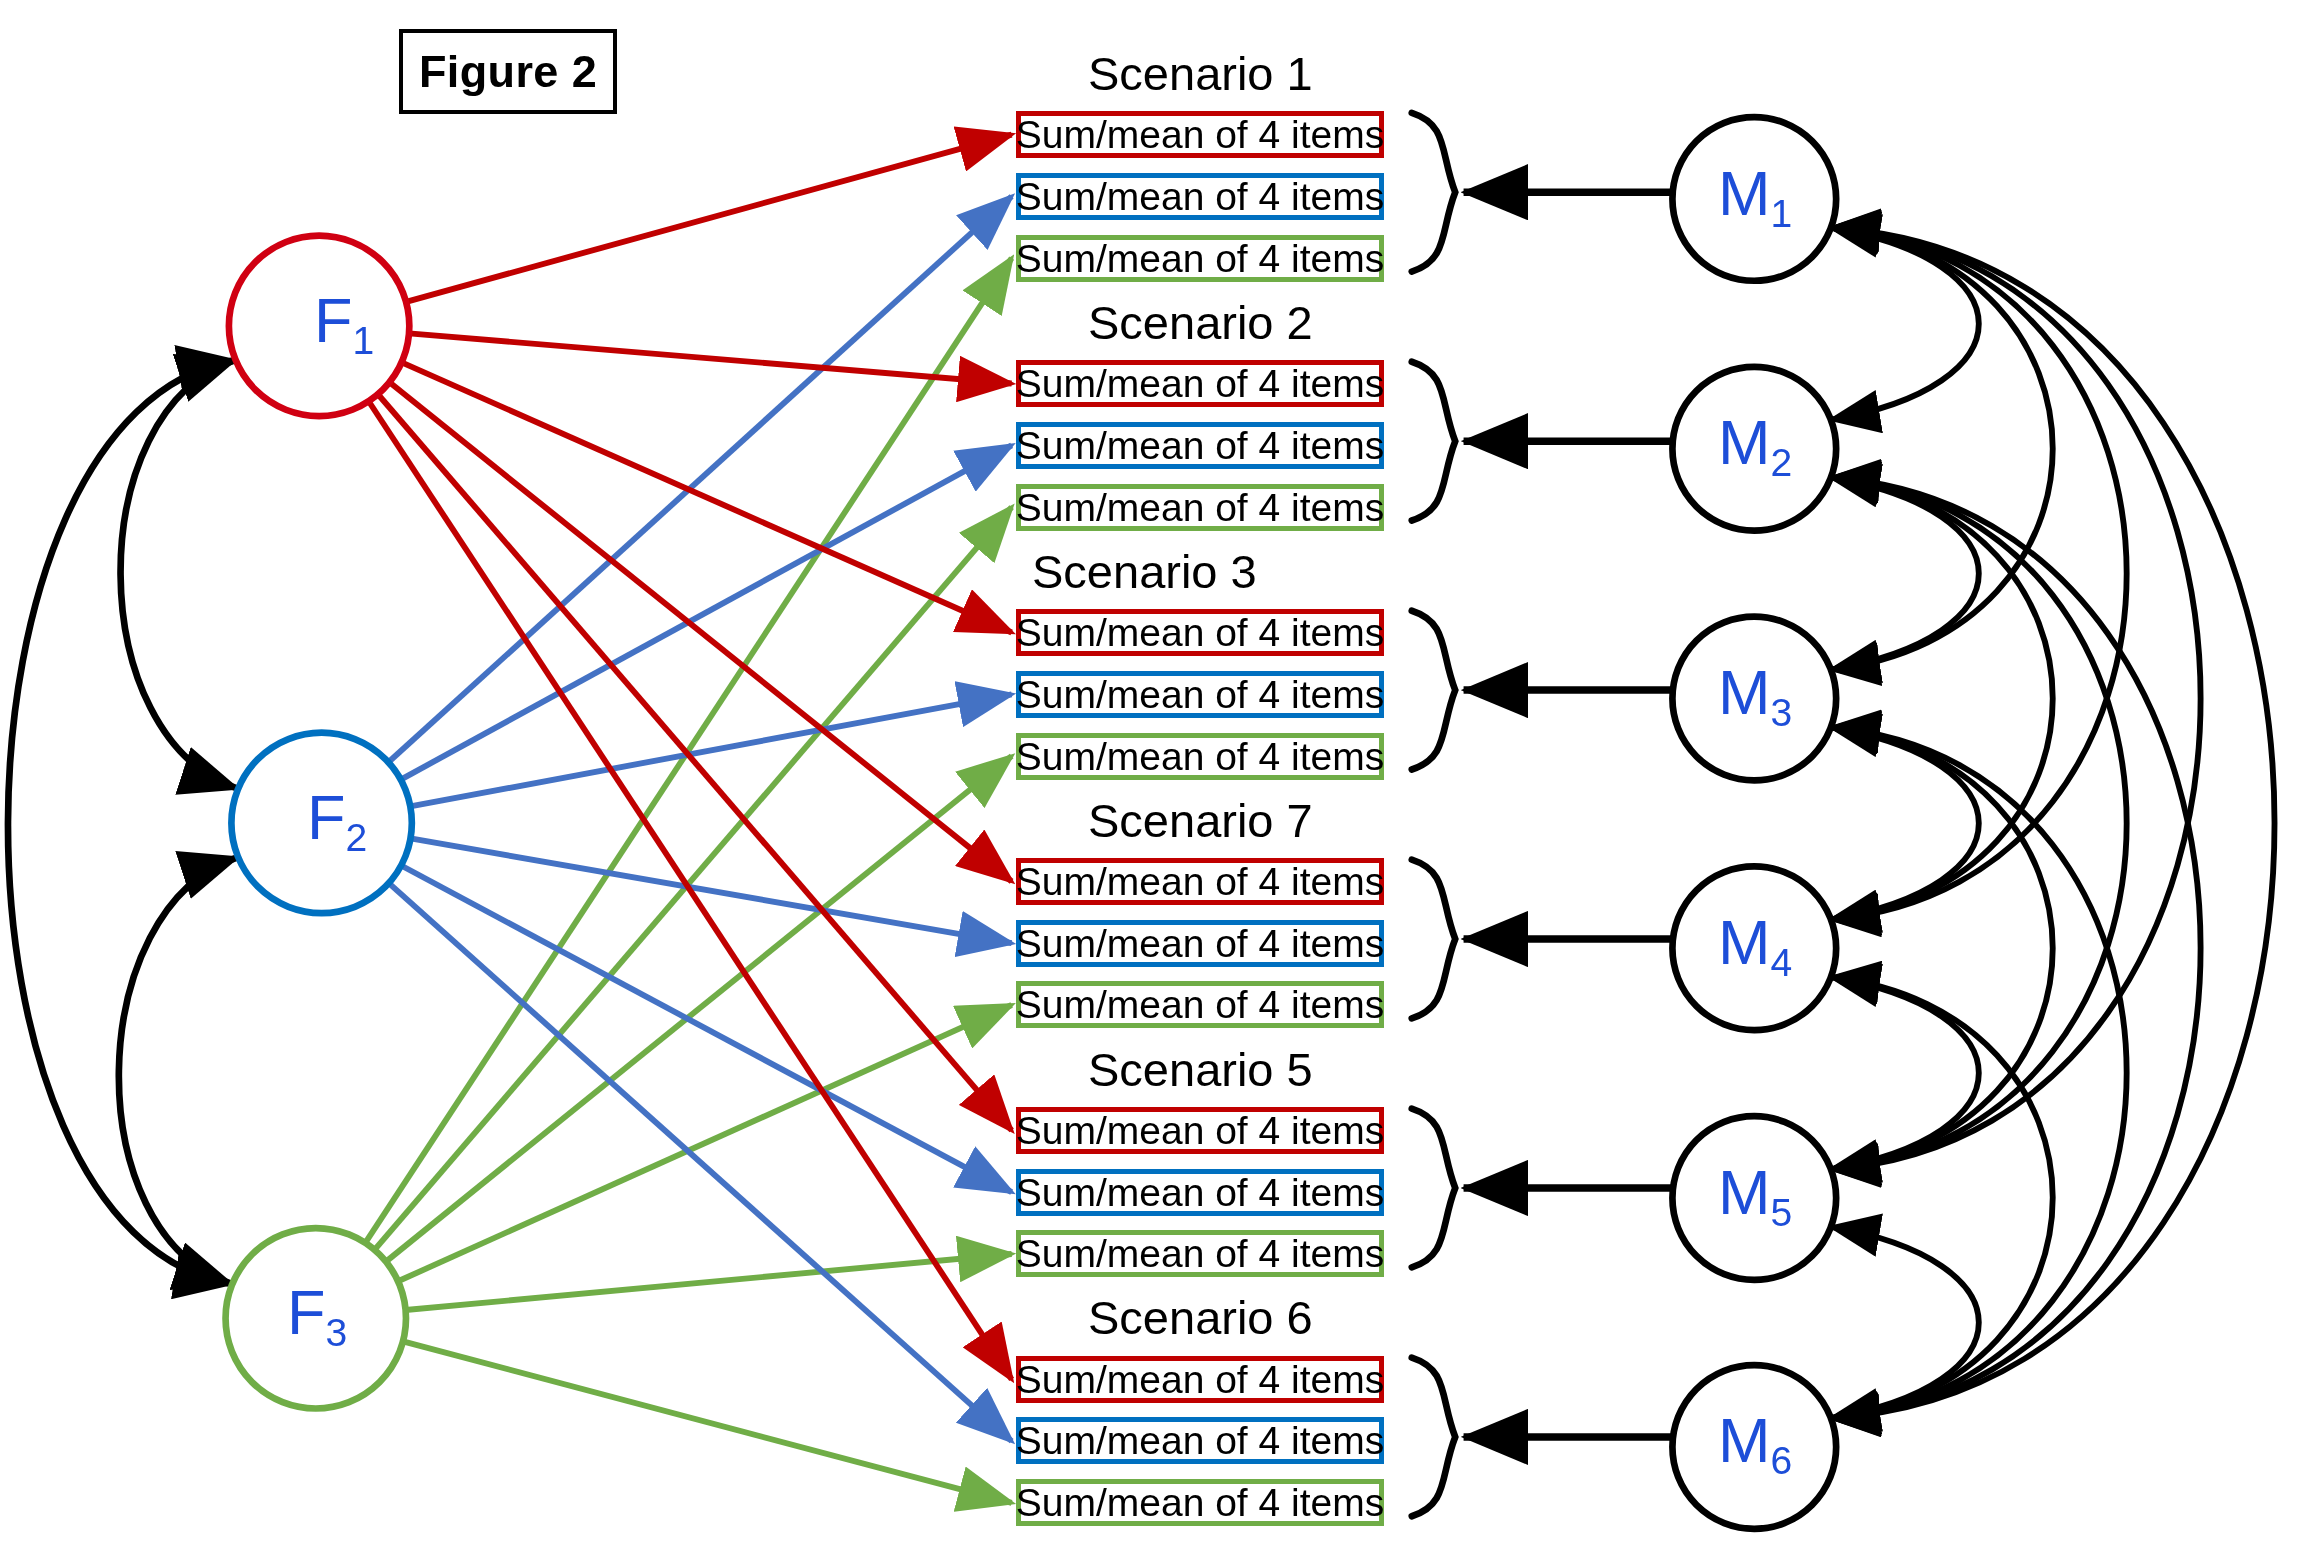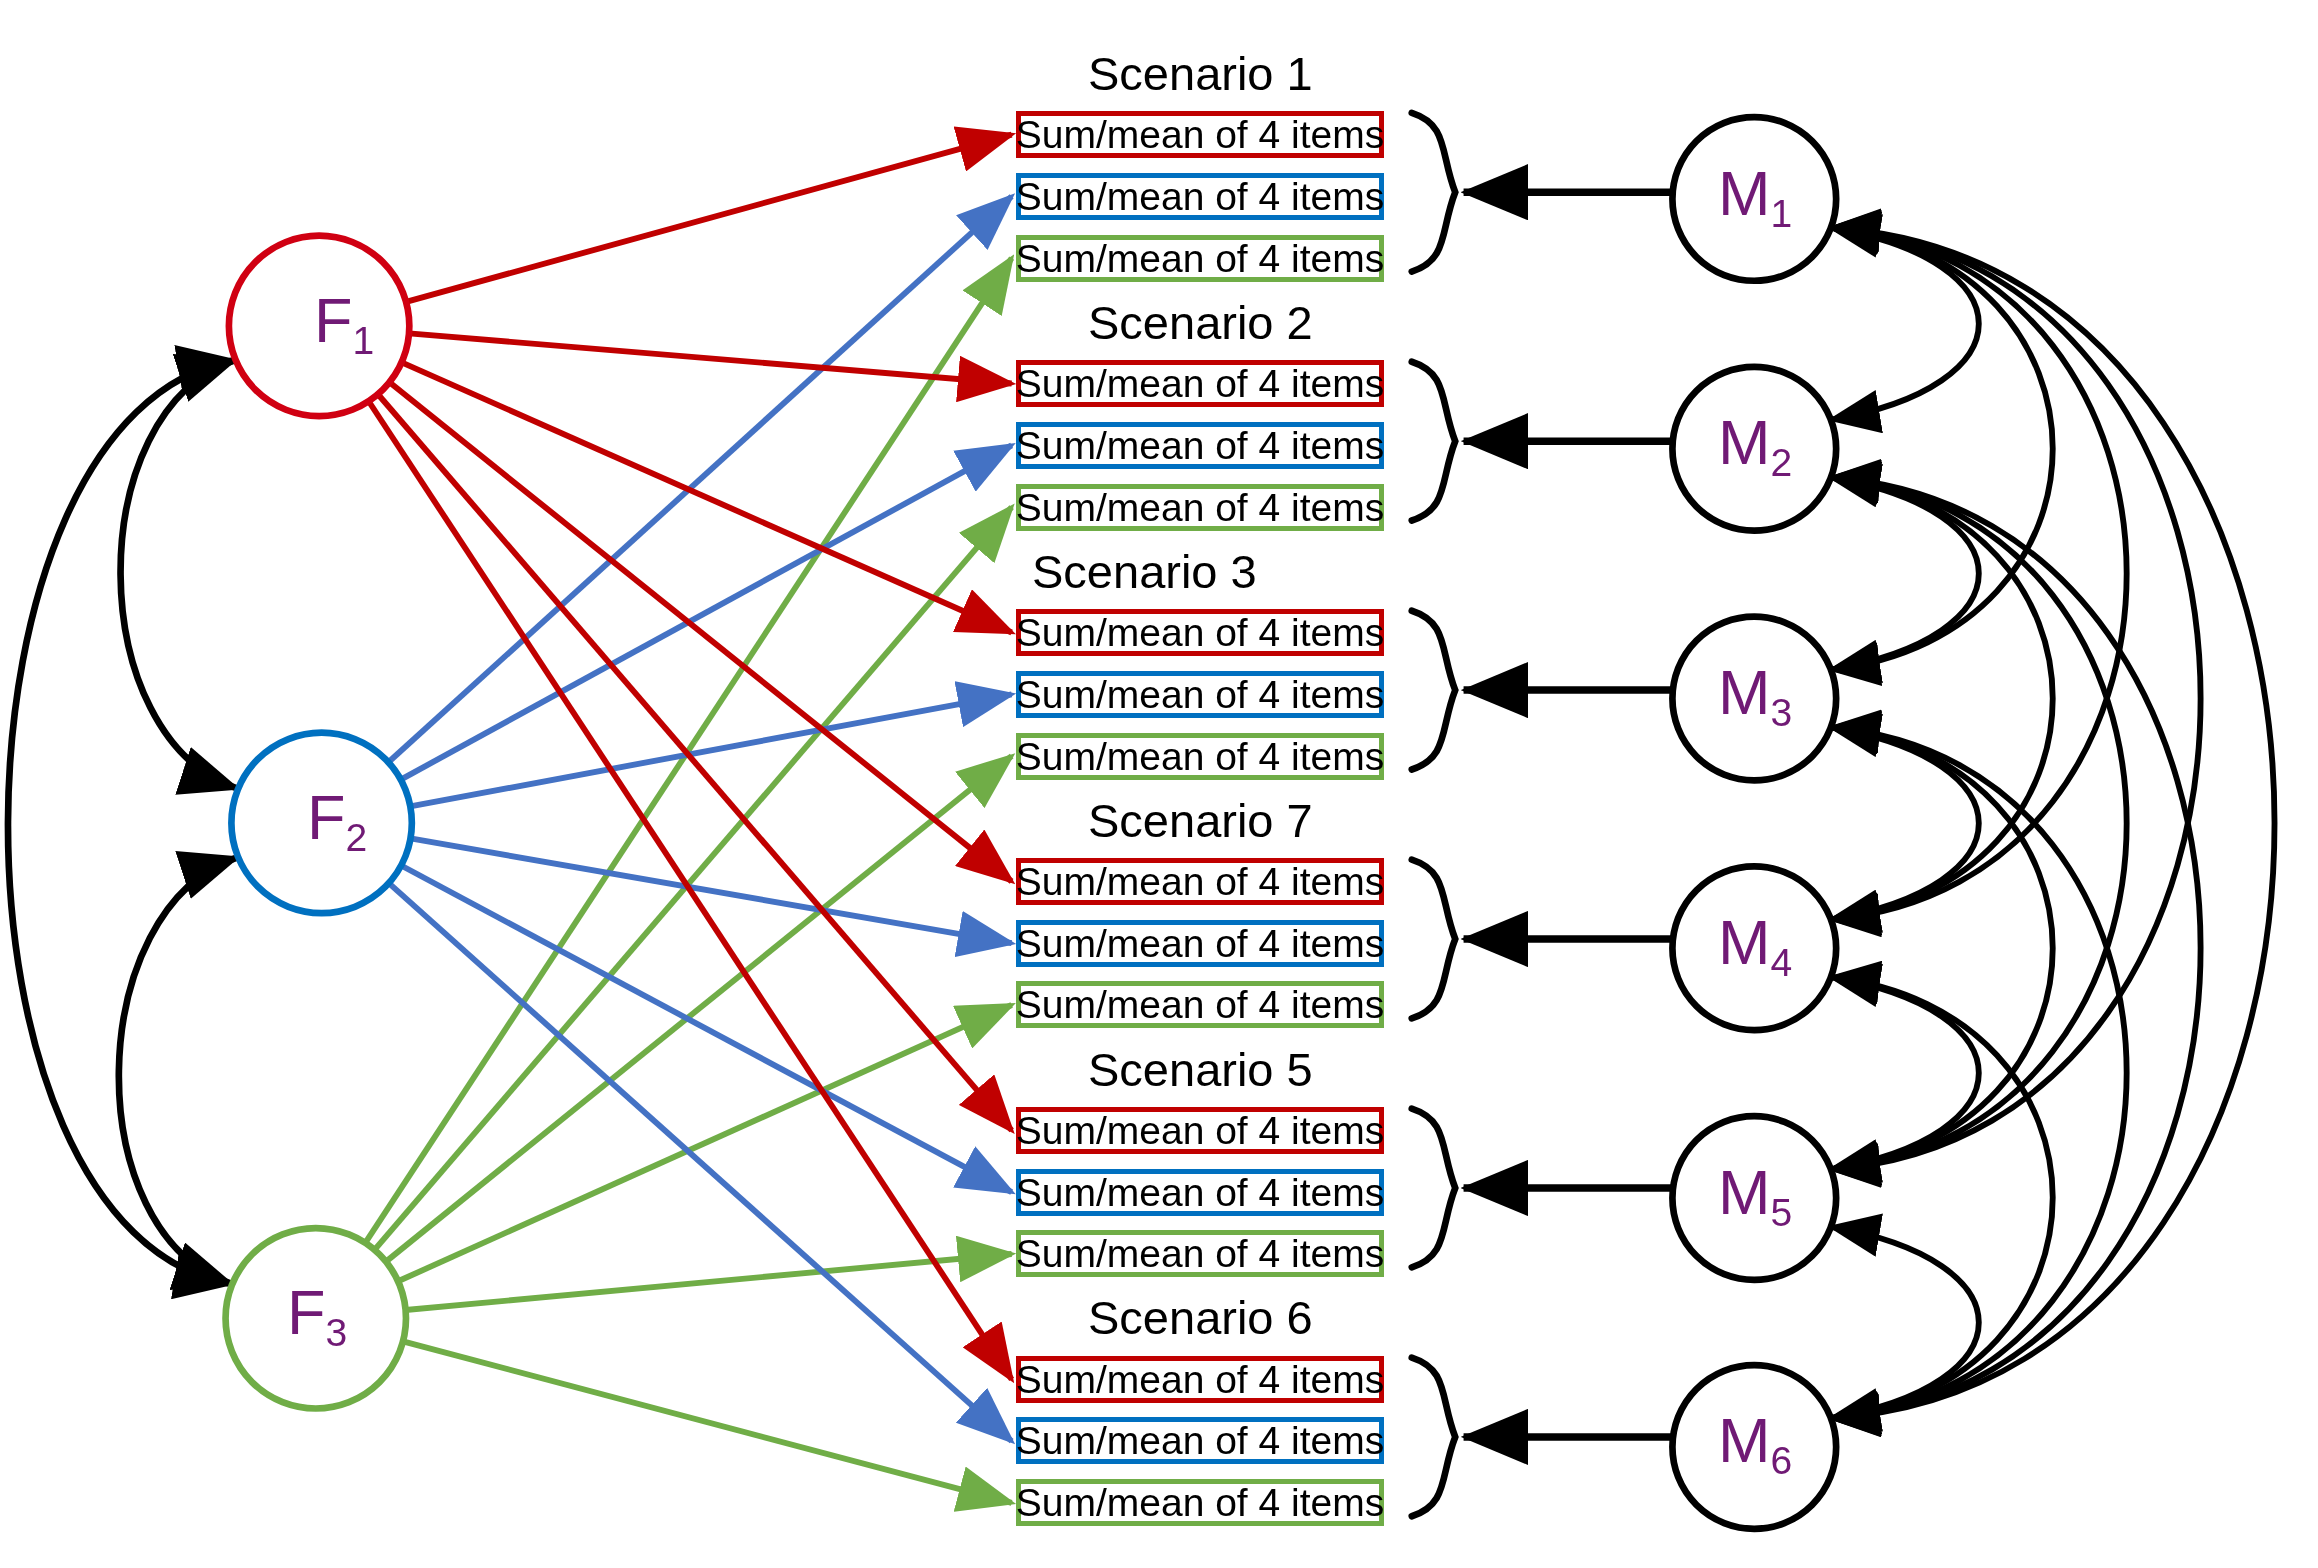--- a/index.html
+++ b/index.html
@@ -17,21 +17,21 @@
   }
   .item-box{
     position:absolute;background:#fff;box-sizing:border-box;
     display:flex;align-items:center;justify-content:center;
     font-size:39px;color:#000;white-space:nowrap;
   }
   .item-box.red{border:5px solid #C00000;}
   .item-box.blue{border:5px solid #0070C0;}
   .item-box.green{border:5px solid #70AD47;}
   .node-label{
-    position:absolute;color:#701a75;white-space:nowrap;
+    position:absolute;color:#1d4ed8;white-space:nowrap;
     font-size:63px;line-height:1;pointer-events:none;
   }
   .node-label sub{font-size:0.62em;vertical-align:-0.30em;}
 </style>
 </head>
 <body>
 
 <div id="stage">
 
   <svg id="diagram" viewBox="0 0 2776 1878">
@@ -119,20 +119,23 @@
     <g id="layer-method-circles">
         <circle cx="2100" cy="238" r="98" fill="#ffffff" stroke="#000000" stroke-width="8"></circle>
         <circle cx="2100" cy="537" r="98" fill="#ffffff" stroke="#000000" stroke-width="8"></circle>
         <circle cx="2100" cy="836" r="98" fill="#ffffff" stroke="#000000" stroke-width="8"></circle>
         <circle cx="2100" cy="1135" r="98" fill="#ffffff" stroke="#000000" stroke-width="8"></circle>
         <circle cx="2100" cy="1434" r="98" fill="#ffffff" stroke="#000000" stroke-width="8"></circle>
         <circle cx="2100" cy="1732" r="98" fill="#ffffff" stroke="#000000" stroke-width="8"></circle>
       </g>
   </svg>
 
+  <div class="fig-label-box" style="left: 399px; top: 29px; width: 210px; height: 77px;">
+    <span>Figure 2</span>
+  </div>
 
   <div id="overlay">
       <div class="node-label" style="left: 290px; top: 289px; margin-left: 24px;"><span>F</span><sub>1</sub></div>
       <div class="node-label" style="left: 307px; top: 786px;"><span>F</span><sub>2</sub></div>
       <div class="node-label" style="left: 287px; top: 1281px;"><span>F</span><sub>3</sub></div>
       <div class="node-label" style="left: 1718px; top: 162px;"><span>M</span><sub>1</sub></div>
       <div class="node-label" style="left: 1718px; top: 411px;"><span>M</span><sub>2</sub></div>
       <div class="node-label" style="left: 1718px; top: 661px;"><span>M</span><sub>3</sub></div>
       <div class="node-label" style="left: 1718px; top: 911px;"><span>M</span><sub>4</sub></div>
       <div class="node-label" style="left: 1718px; top: 1161px;"><span>M</span><sub>5</sub></div>

